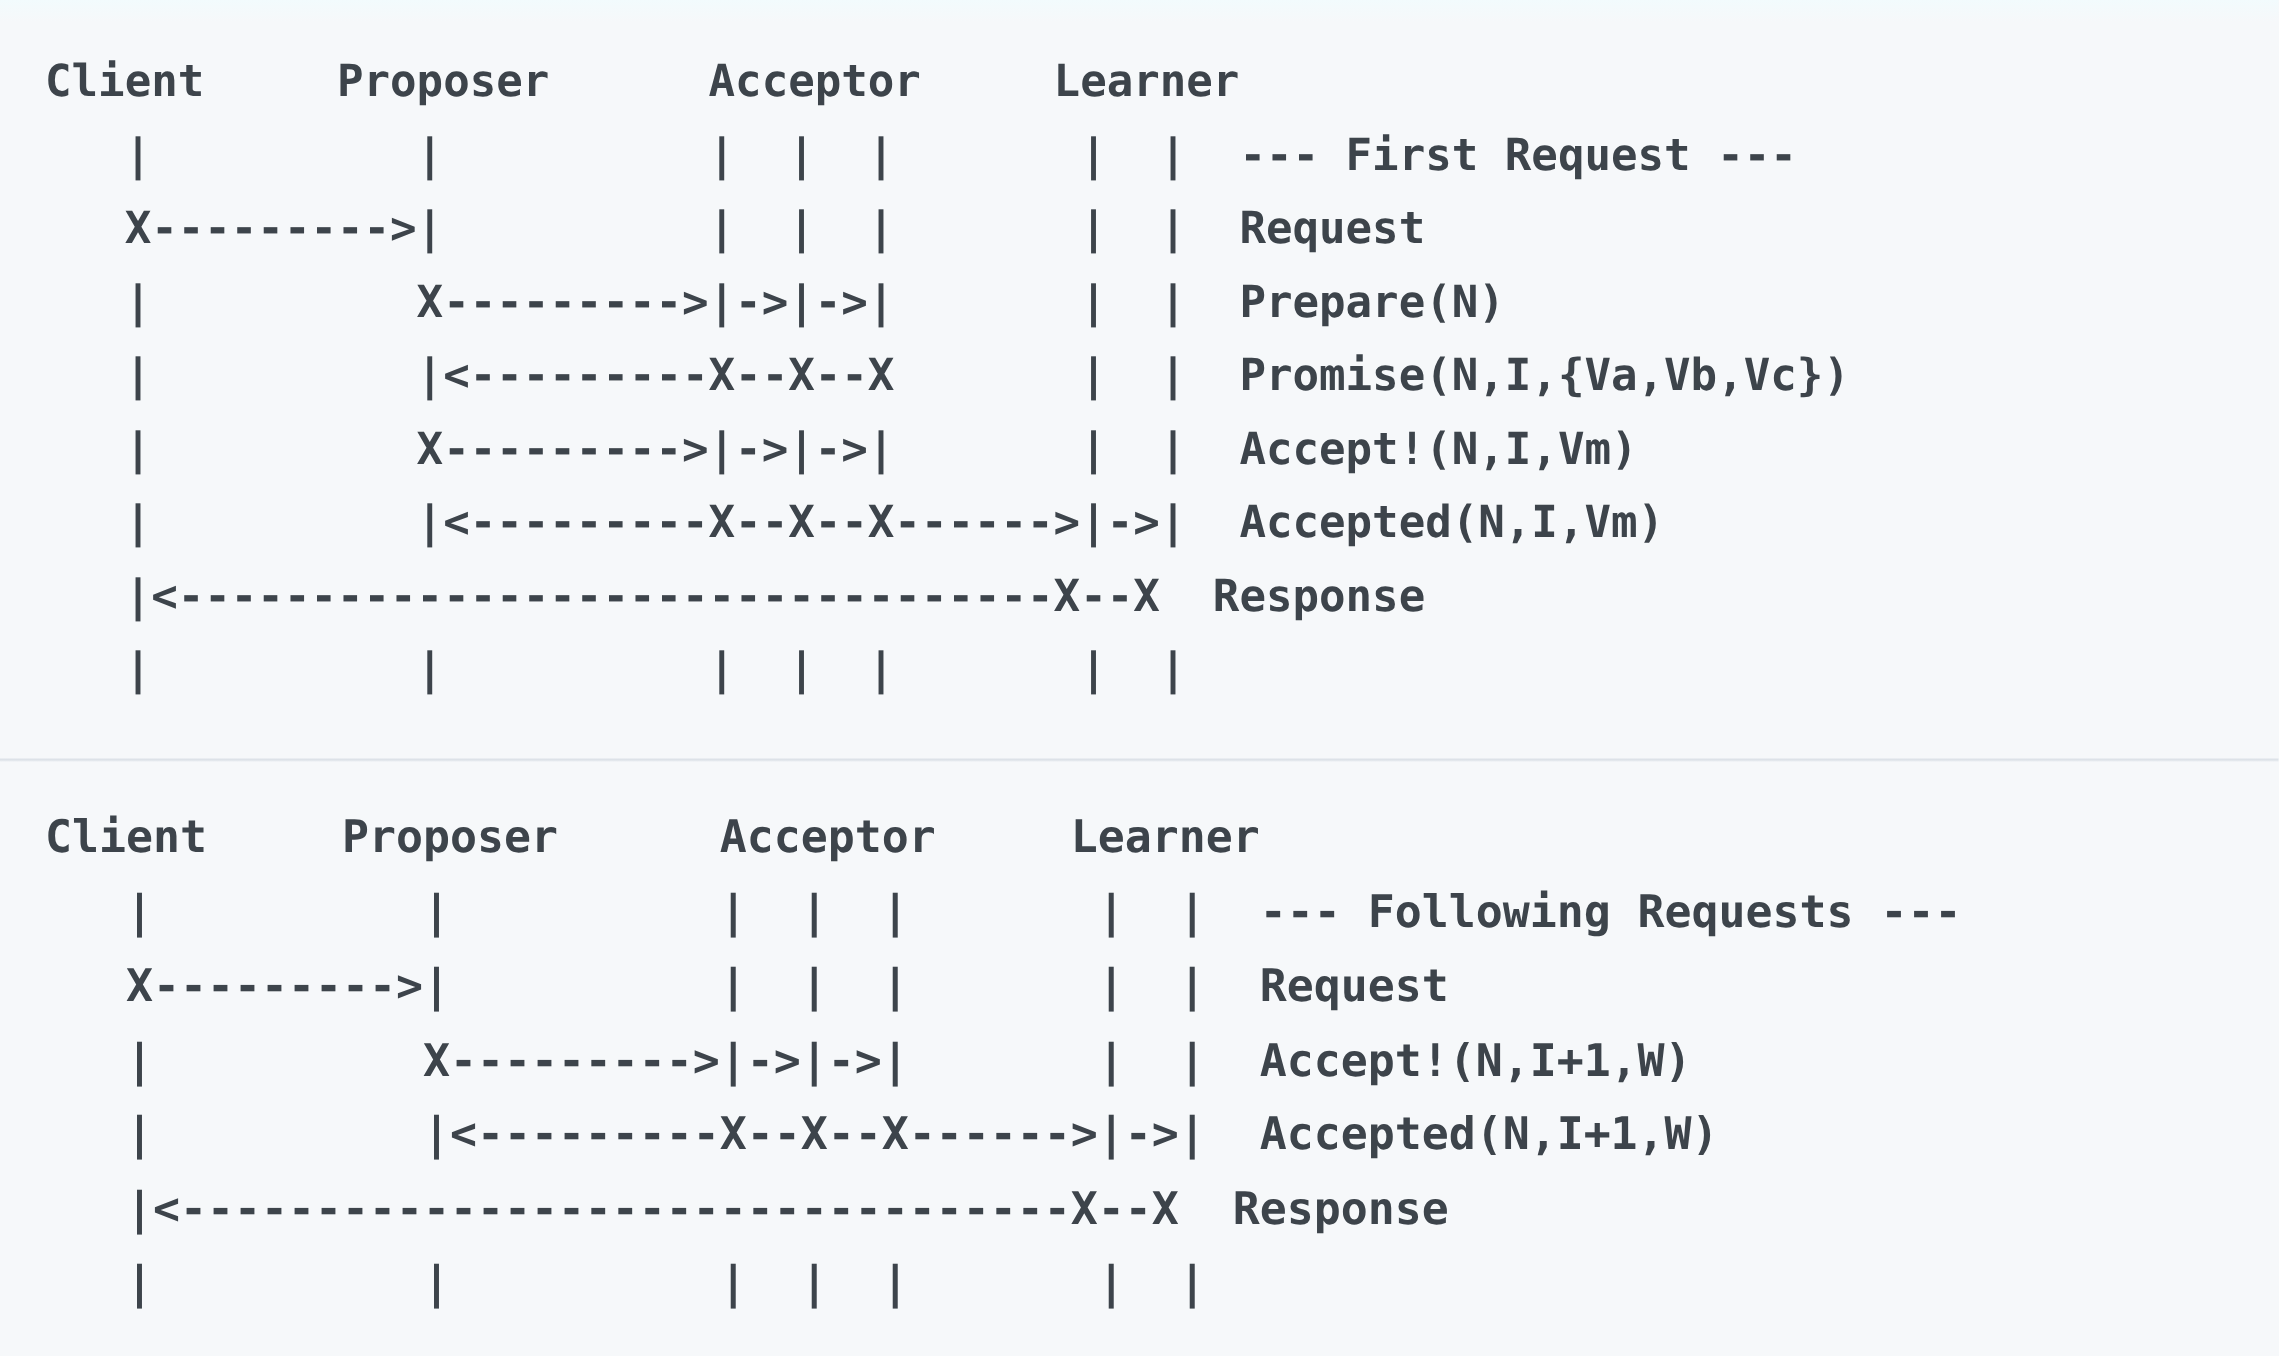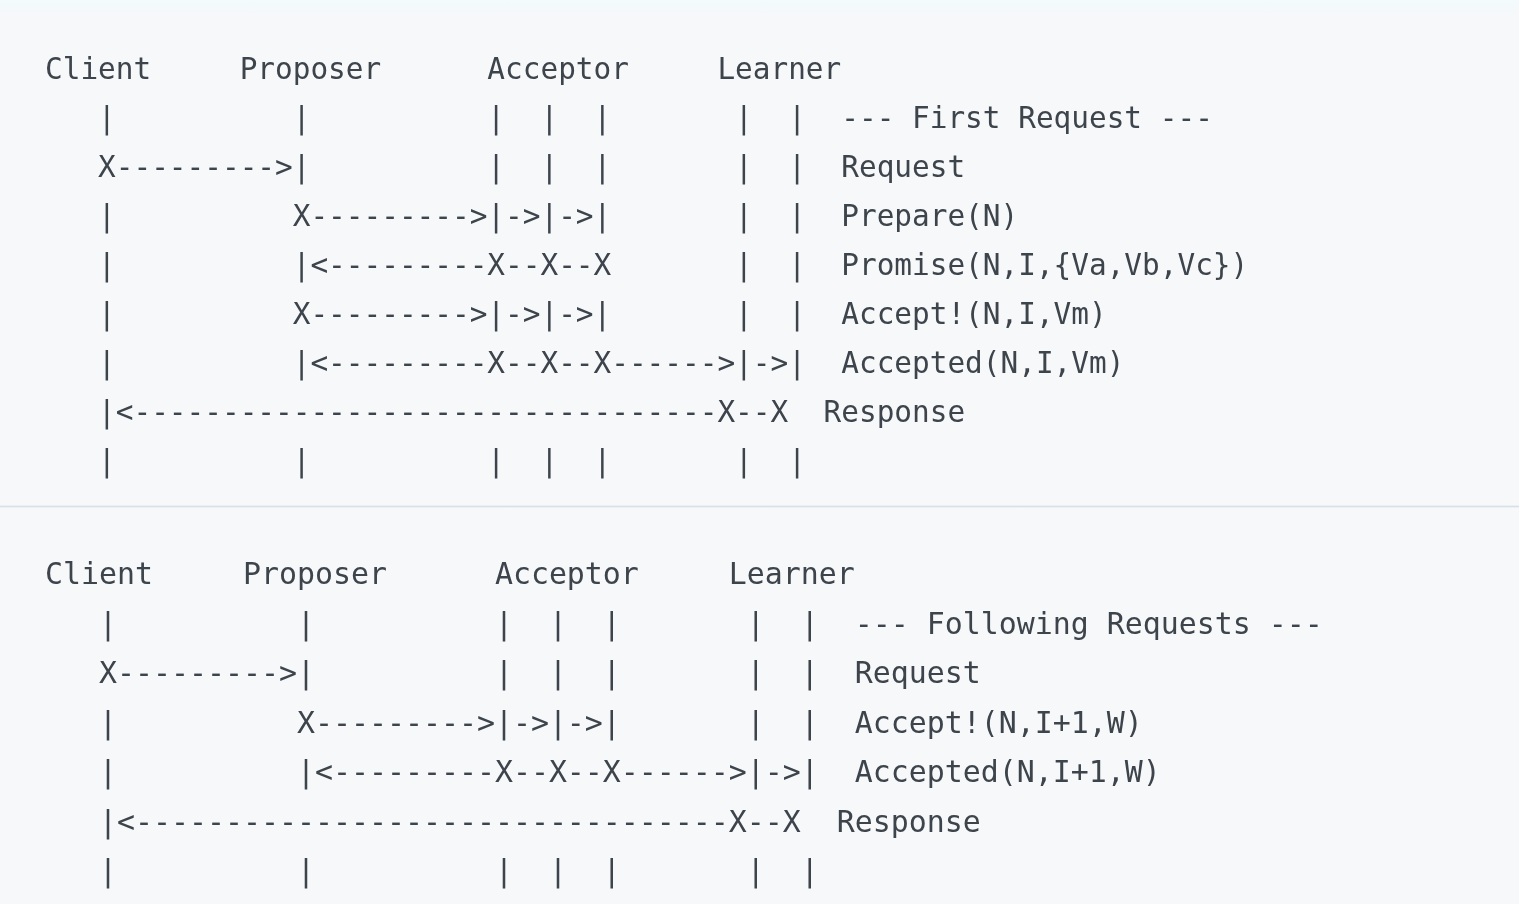--- a/index.html
+++ b/index.html
@@ -34,25 +34,25 @@
   .separator {
     position: absolute;
     left: 0;
     top: 505px;
     width: 1519px;
     height: 3px;
     background: linear-gradient(180deg, rgba(224,229,234,0.0) 0%, rgba(216,222,229,0.95) 50%, rgba(224,229,234,0.0) 100%);
   }
 
   .ascii {
-    margin: 15px;
+    margin: 0;
     color: #3d444b;
     white-space: pre;
     font-family: "DejaVu Sans Mono", "Liberation Mono", monospace;
-    font-weight: 400;
+    font-weight: 700;
     letter-spacing: 0px;
   }
   #block-first .ascii {
     font-size: 29.4px;
     line-height: 49px;
   }
   #block-follow .ascii {
     font-size: 29.9px;
     line-height: 49.5px;
   }

